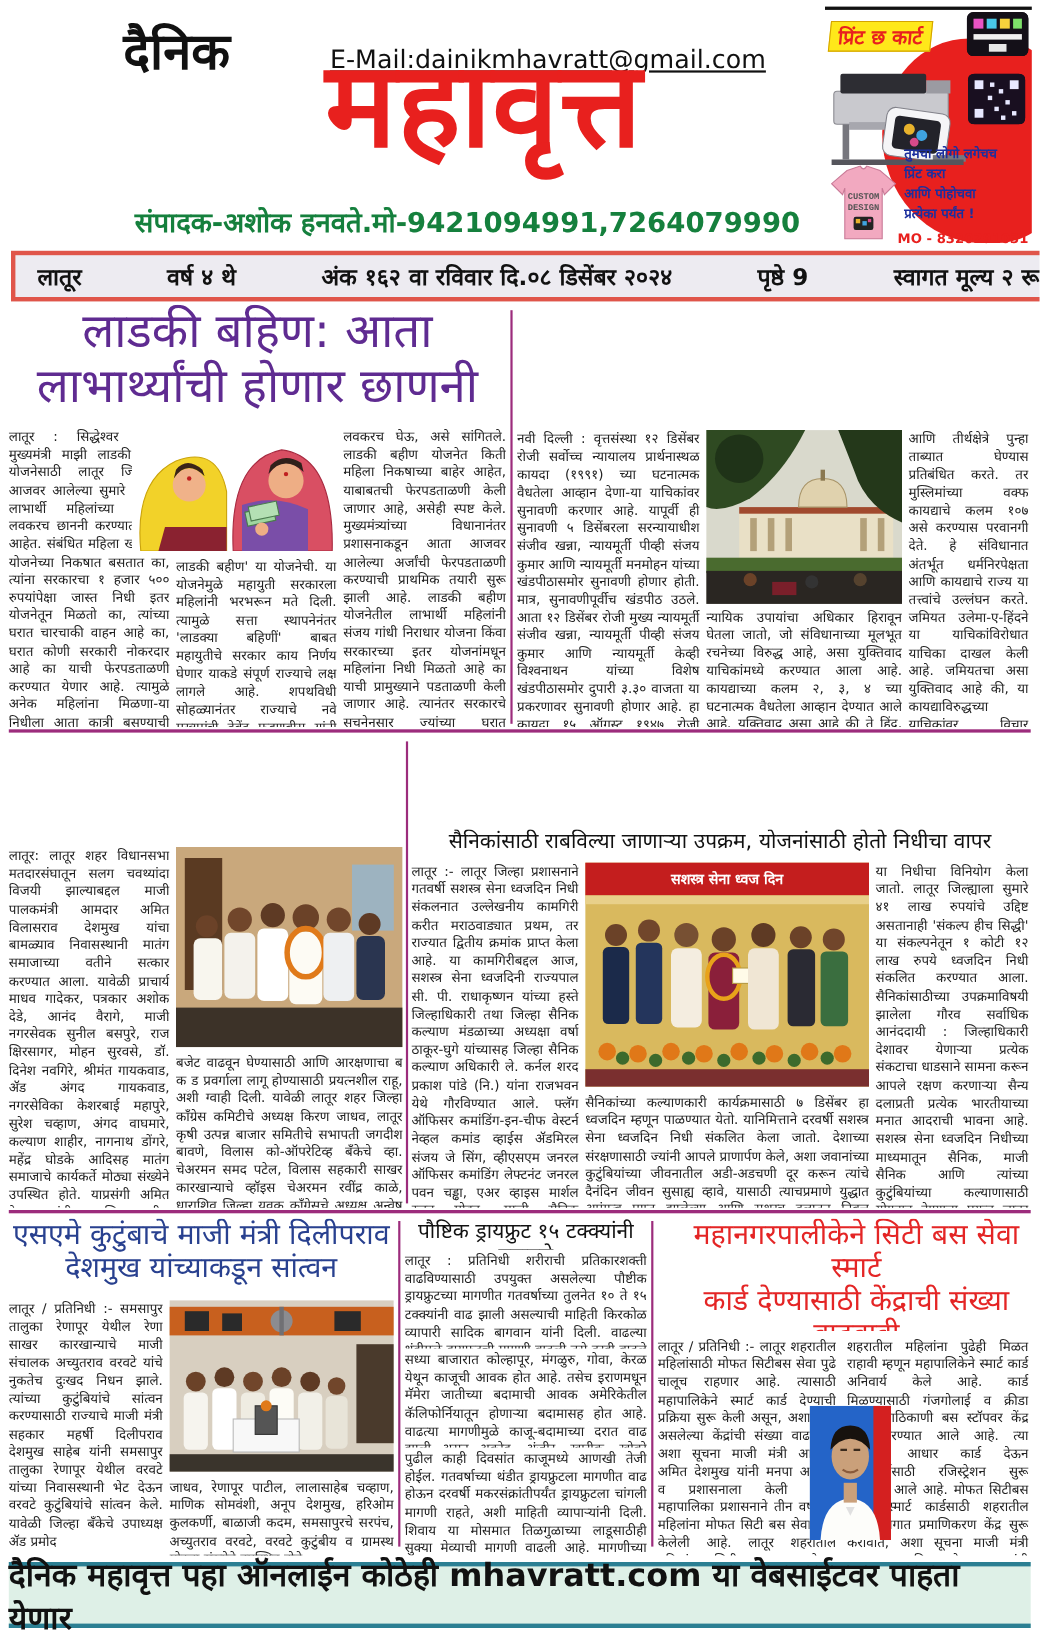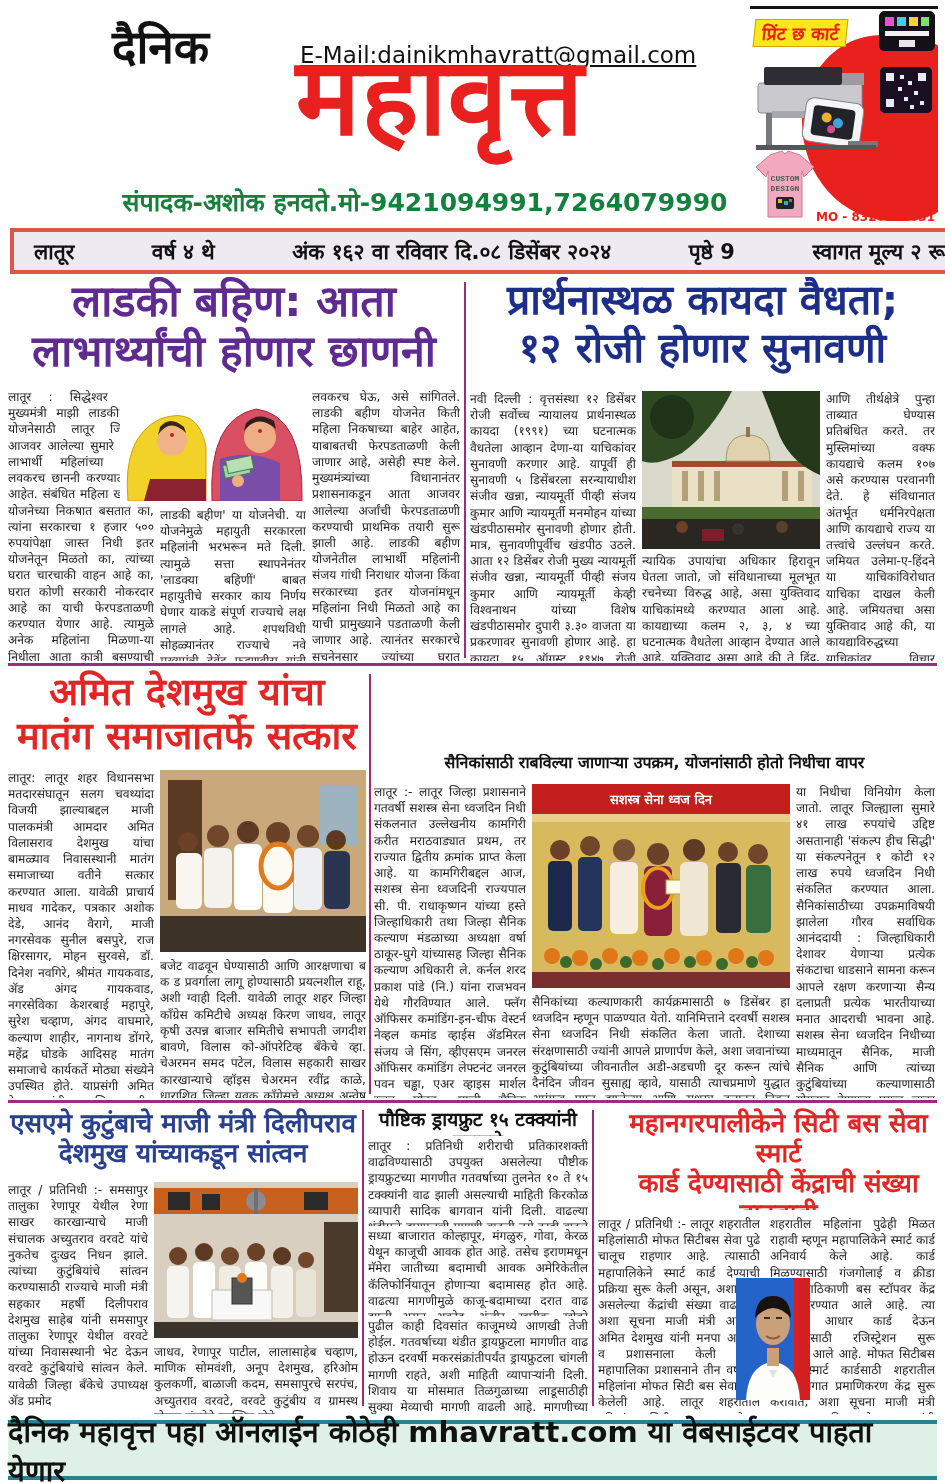--- a/index.html
+++ b/index.html
@@ -2,21 +2,21 @@
 <html><head>
 <meta charset="utf-8">
 <style>
   html,body{margin:0;padding:0;}
   body{
     width:945px;height:1483px;position:relative;background:#ffffff;
     font-family:"DejaVu Sans","Liberation Sans",sans-serif;color:#1b1b1b;overflow:hidden;
   }
   .abs{position:absolute;}
   .body-text{font-size:12.2px;line-height:1.33;text-align:justify;overflow:hidden;color:#222;}
-  .hl{white-space:pre-line;font-weight:bold;text-align:center;line-height:1.16;overflow:hidden;}
+  .hl{white-space:pre-line;font-weight:normal;text-align:center;line-height:1.16;overflow:hidden;}
   .photo{display:block;}
   .photo svg{display:block;width:100%;height:100%;}
   
   .m-daily{left:112px;top:14px;font-size:46px;font-weight:bold;color:#111;}
   .m-email{left:300px;top:42px;font-size:23px;color:#111;text-decoration:underline;}
   .m-title{left:140px;top:40px;width:600px;text-align:center;font-size:108px;line-height:1.05;
            font-weight:800;color:#e8201e;letter-spacing:1px;}
   .m-editor{left:100px;top:184px;width:650px;text-align:center;font-size:25px;font-weight:bold;color:#15803d;}
   
   .ad{left:750px;top:6px;width:188px;height:218px;border-top:3px solid #111;overflow:hidden;background:#fff;}
@@ -105,20 +105,24 @@
     <svg viewBox="0 0 66 72">
       <path d="M18 6 L30 2 Q33 7 36 2 L48 6 L62 18 L52 28 L50 22 L50 68 L16 68 L16 22 L14 28 L4 18 Z" fill="#f2a9c0" stroke="#c97a97"></path>
       <text x="33" y="32" font-size="8" font-weight="bold" fill="#555" text-anchor="middle">CUSTOM</text>
       <text x="33" y="42" font-size="8" font-weight="bold" fill="#555" text-anchor="middle">DESIGN</text>
       <rect x="24" y="48" width="18" height="12" rx="2" fill="#222"></rect>
       <rect x="26" y="50" width="4" height="4" fill="#e8b22c"></rect>
         <rect x="32" y="52" width="4" height="4" fill="#3fa3e0"></rect>
         <rect x="37" y="50" width="3" height="3" fill="#d84a8a"></rect>
     </svg>
   </div>
+  <div class="ad-tagline">तुमचा लोगो लगेचच
+प्रिंट करा
+आणि पोहोचवा
+प्रत्येका पर्यंत !</div>
   <div class="ad-phone">MO - 8320291031</div>
 </div>
 
 <div class="abs dateline">
   <span>लातूर</span>
   <span>वर्ष ४ थे</span>
   <span>अंक १६२ वा रविवार दि.०८ डिसेंबर २०२४</span>
   <span>पृष्ठे 9</span>
   <span>स्वागत मूल्य २ रू.</span>
 </div>
@@ -149,22 +153,20 @@
         </g>
         <circle cx="118" cy="92" r="6" fill="#eeae85"></circle>
       </svg>
     </div>
   </div>
 </div>
 
 <div class="abs vdiv" style="left:464px;top:282px;height:376px;"></div>
 
 <div class="abs" style="left:470px;top:277px;width:465px;height:386px;">
-  <div class="abs hl c-navy" style="left:0;top:0;width:465px;height:108px;font-size:41px;">प्रार्थनास्थळ कायदा वैधता;
-१२ रोजी होणार सुनावणी</div>
   <div class="abs" style="left:0;top:114px;width:465px;height:270px;">
     <div class="abs body-text" style="left:0;top:0;width:166px;height:270px;">नवी दिल्ली : वृत्तसंस्था १२ डिसेंबर रोजी सर्वोच्च न्यायालय प्रार्थनास्थळ कायदा (१९९१) च्या घटनात्मक वैधतेला आव्हान देणा-या याचिकांवर सुनावणी करणार आहे. यापूर्वी ही सुनावणी ५ डिसेंबरला सरन्यायाधीश संजीव खन्ना, न्यायमूर्ती पीव्ही संजय कुमार आणि न्यायमूर्ती मनमोहन यांच्या खंडपीठासमोर सुनावणी होणार होती. मात्र, सुनावणीपूर्वीच खंडपीठ उठले. आता १२ डिसेंबर रोजी मुख्य न्यायमूर्ती संजीव खन्ना, न्यायमूर्ती पीव्ही संजय कुमार आणि न्यायमूर्ती केव्ही विश्वनाथन यांच्या विशेष खंडपीठासमोर दुपारी ३.३० वाजता या प्रकरणावर सुनावणी होणार आहे. हा कायदा १५ ऑगस्ट १९४७ रोजी अस्तित्वात असल्याप्रमाणे धार्मिक स्थळांना त्यांचे स्वरूप बदलण्यासाठी खटले भरण्यापासून प्रतिबंधित करतो. यामुळे</div>
     <div class="abs photo" style="left:172px;top:0;width:178px;height:158px;">
       <svg viewBox="0 0 178 158">
         <rect width="178" height="158" fill="#d9d9cc"></rect>
         <rect x="30" y="74" width="140" height="42" fill="#e9e0c6"></rect>
         <rect x="30" y="70" width="140" height="6" fill="#a14a2e"></rect>
         <path d="M84 70 Q84 44 106 44 Q128 44 128 70 Z" fill="#e0d2ae" stroke="#a89468"></path>
         <rect x="104" y="36" width="4" height="10" fill="#8a7850"></rect>
         <g fill="#b3a079">
@@ -186,22 +188,20 @@
       </svg>
     </div>
     <div class="abs body-text" style="left:172px;top:162px;width:178px;height:108px;">न्यायिक उपायांचा अधिकार हिरावून घेतला जातो, जो संविधानाच्या मूलभूत रचनेच्या विरुद्ध आहे, असा युक्तिवाद याचिकांमध्ये करण्यात आला आहे. कायद्याच्या कलम २, ३, ४ च्या घटनात्मक वैधतेला आव्हान देण्यात आले आहे. युक्तिवाद असा आहे की ते हिंदू, जैन, बौद्ध आणि शीख प्रार्थनास्थळे</div>
     <div class="abs body-text" style="left:356px;top:0;width:109px;height:270px;">आणि तीर्थक्षेत्रे पुन्हा ताब्यात घेण्यास प्रतिबंधित करते. तर मुस्लिमांच्या वक्फ कायद्याचे कलम १०७ असे करण्यास परवानगी देते. हे संविधानात अंतर्भूत धर्मनिरपेक्षता आणि कायद्याचे राज्य या तत्त्वांचे उल्लंघन करते. जमियत उलेमा-ए-हिंदने या याचिकांविरोधात याचिका दाखल केली आहे. जमियतचा असा युक्तिवाद आहे की, या कायद्याविरुद्धच्या याचिकांवर विचार केल्यास देशभरातील मशिदींविरुद्ध खटल्यांचा पूर येईल. मुस्लिम पर्सनल लॉ बोर्ड आणि ज्ञानवापी मशिदीची देखभाल करणा-या अंजुमन व्यवस्था मशीद व्यवस्थापन समितीनेही या याचिका फेटाळण्याची मागणी केली आहे.</div>
   </div>
 </div>
 
 <div class="abs hdiv" style="top:663px;"></div>
 
 <div class="abs" style="left:8px;top:670px;width:358px;height:428px;">
-  <div class="abs hl c-red" style="left:0;top:0;width:358px;height:96px;font-size:38px;">अमित देशमुख यांचा
-मातंग समाजातर्फे सत्कार</div>
   <div class="abs" style="left:0;top:100px;width:358px;height:328px;">
     <div class="abs body-text" style="left:0;top:0;width:146px;height:328px;">लातूर: लातूर शहर विधानसभा मतदारसंघातून सलग चवथ्यांदा विजयी झाल्याबद्दल माजी पालकमंत्री आमदार अमित विलासराव देशमुख यांचा बामळ्याव निवासस्थानी मातंग समाजाच्या वतीने सत्कार करण्यात आला. यावेळी प्राचार्य माधव गादेकर, पत्रकार अशोक देडे, आनंद वैरागे, माजी नगरसेवक सुनील बसपुरे, राज क्षिरसागर, मोहन सुरवसे, डॉ. दिनेश नवगिरे, श्रीमंत गायकवाड, ॲड अंगद गायकवाड, नगरसेविका केशरबाई महापुरे, सुरेश चव्हाण, अंगद वाघमारे, कल्याण शाहीर, नागनाथ डोंगरे, महेंद्र घोडके आदिसह मातंग समाजाचे कार्यकर्ते मोठ्या संख्येने उपस्थित होते. याप्रसंगी अमित देशमुख यांनी शहर जिल्हभरातील मातंग समाजाचे प्रश्न जाणून घेऊन ते सोडव्यासाठी शासन दरबारी पाठपुरावा करू, असे आश्वासन दिले. तसेच लोकशाहीर अण्णाभाऊ साठे आर्थिक विकास महामंडळाचे</div>
     <div class="abs photo" style="left:152px;top:0;width:206px;height:182px;">
       <svg viewBox="0 0 206 182">
         <rect width="206" height="182" fill="#c9a87c"></rect>
         <rect x="8" y="10" width="34" height="120" fill="#5a3a22"></rect>
         <rect x="160" y="16" width="38" height="60" fill="#9db3c0"></rect>
         <g>
           <circle cx="58" cy="66" r="11" fill="#71462b"></circle>
             <rect x="44" y="78" width="28" height="60" rx="6" fill="#f4f2ec"></rect>
@@ -220,21 +220,21 @@
         <rect x="0" y="146" width="206" height="36" fill="#3c3228"></rect>
       </svg>
     </div>
     <div class="abs body-text" style="left:152px;top:188px;width:206px;height:140px;">बजेट वाढवून घेण्यासाठी आणि आरक्षणाचा ब क ड प्रवर्गाला लागू होण्यासाठी प्रयत्नशील राहू, अशी ग्वाही दिली. यावेळी लातूर शहर जिल्हा काँग्रेस कमिटीचे अध्यक्ष किरण जाधव, लातूर कृषी उत्पन्न बाजार समितीचे सभापती जगदीश बावणे, विलास को-ऑपरेटिव्ह बँकेचे व्हा. चेअरमन समद पटेल, विलास सहकारी साखर कारखान्याचे व्हॉइस चेअरमन रवींद्र काळे, धाराशिव जिल्हा युवक काँग्रेसचे अध्यक्ष अन्वेष मोरे आदी उपस्थित होते.</div>
   </div>
 </div>
 
 <div class="abs vdiv" style="left:369px;top:674px;height:420px;"></div>
 
 <div class="abs" style="left:374px;top:670px;width:561px;height:428px;">
-  <div class="abs hl c-black" style="left:0;top:84px;width:561px;height:26px;font-size:16px;">सैनिकांसाठी राबविल्या जाणाऱ्या उपक्रम, योजनांसाठी होतो निधीचा वापर</div>
+  <div class="abs hl c-black" style="left:0;top:84px;width:561px;height:26px;font-size:19px;">सैनिकांसाठी राबविल्या जाणाऱ्या उपक्रम, योजनांसाठी होतो निधीचा वापर</div>
   <div class="abs" style="left:0;top:114px;width:561px;height:314px;">
     <div class="abs body-text" style="left:0;top:0;width:152px;height:314px;">लातूर :- लातूर जिल्हा प्रशासनाने गतवर्षी सशस्त्र सेना ध्वजदिन निधी संकलनात उल्लेखनीय कामगिरी करीत मराठवाड्यात प्रथम, तर राज्यात द्वितीय क्रमांक प्राप्त केला आहे. या कामगिरीबद्दल आज, सशस्त्र सेना ध्वजदिनी राज्यपाल सी. पी. राधाकृष्णन यांच्या हस्ते जिल्हाधिकारी तथा जिल्हा सैनिक कल्याण मंडळाच्या अध्यक्षा वर्षा ठाकूर-घुगे यांच्यासह जिल्हा सैनिक कल्याण अधिकारी ले. कर्नल शरद प्रकाश पांडे (नि.) यांना राजभवन येथे गौरविण्यात आले. फ्लॅग ऑफिसर कमांडिंग-इन-चीफ वेस्टर्न नेव्हल कमांड व्हाईस ॲडमिरल संजय जे सिंग, व्हीएसएम जनरल ऑफिसर कमांडिंग लेफ्टनंट जनरल पवन चड्ढा, एअर व्हाइस मार्शल रजत मोहन, माजी सैनिक विभागाचे प्रधान सचिव अंशू सिन्हा यावेळी उपस्थित होते. देशाच्या सुरक्षिततेसाठी सर्वस्व पणाला लावणाऱ्या सैन्य दलातील जवान, माजी सैनिक व त्यांच्या कुटुंबियांसाठी विविध उपक्रम, योजना राबविण्यासाठी दरवर्षी सशस्त्र सेना ध्वजदिन निधी संकलित केला जातो. सर्वसामान्य नागरिकांना सैन्यदलाबद्दल आदरभाव, कृतज्ञता व्यक्त करण्याची संधी सशस्त्र सेना ध्वजदिन निधी संकलनातून मिळते.</div>
     <div class="abs photo" style="left:158px;top:0;width:258px;height:204px;">
       <svg viewBox="0 0 258 204">
         <rect width="258" height="204" fill="#d9b95e"></rect>
         <rect x="0" y="0" width="258" height="30" fill="#c41e1e"></rect>
         <text x="129" y="20" font-size="13" font-weight="bold" fill="#ffffff" text-anchor="middle">सशस्त्र सेना ध्वज दिन</text>
         <rect x="0" y="30" width="258" height="8" fill="#e8d08a"></rect>
         <g>
           <circle cx="28" cy="66" r="10" fill="#6b4228"></circle>

